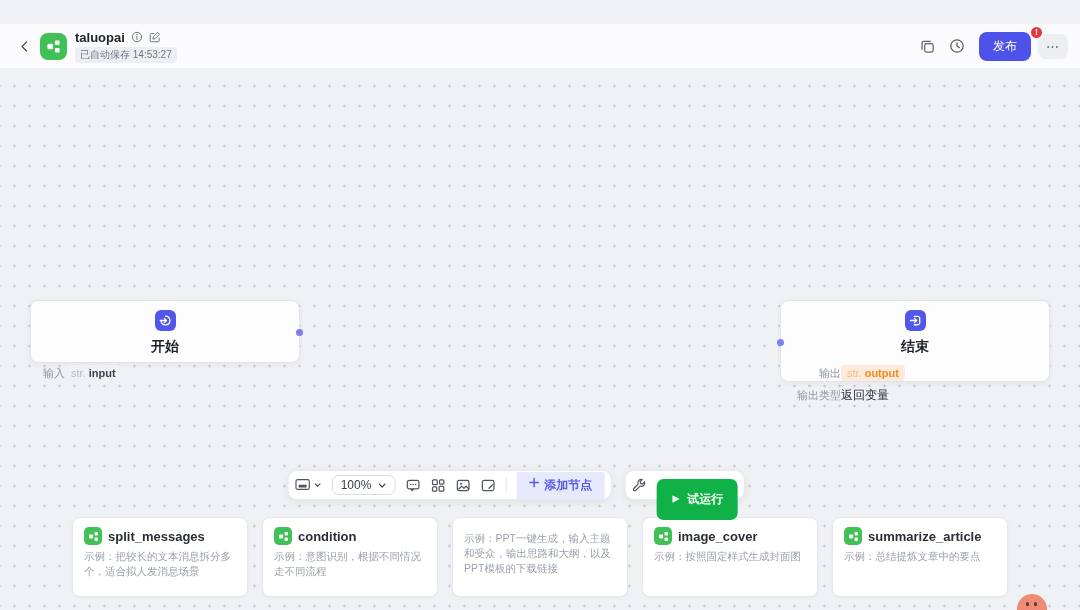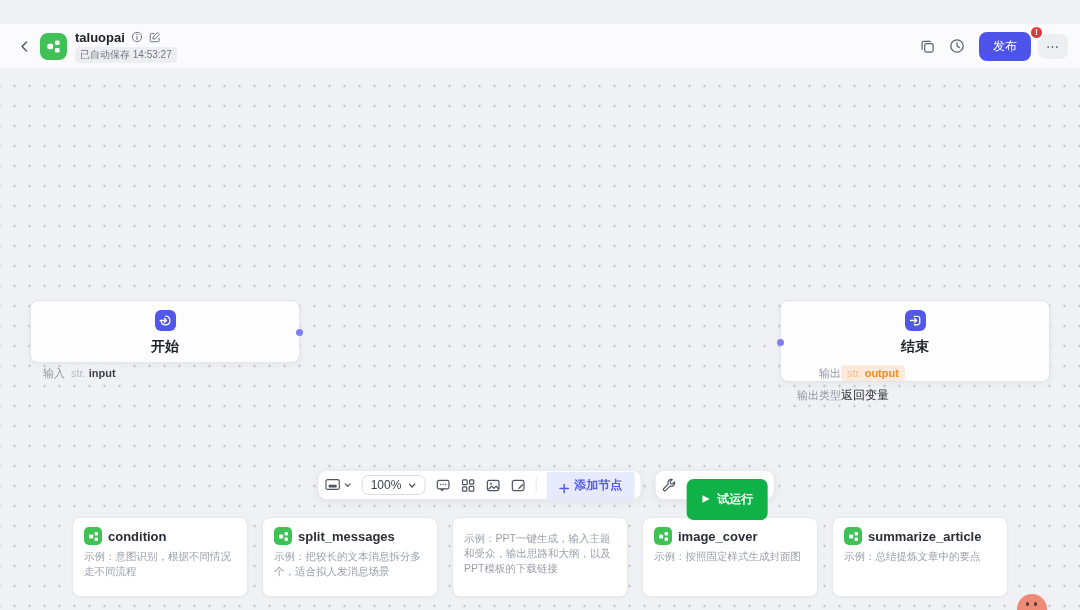--- a/index.html
+++ b/index.html
@@ -57,31 +57,31 @@
   .pill-gray { background:#f0f1f5; }
   .pill-gray .pill-type { color:#b4b9c2; }
   .pill-gray .pill-name { color:#3c414b; font-weight:bold; }
   .pill-orange { background:#fdeadb; }
   .pill-orange .pill-type { color:#f7bd8e; }
   .pill-orange .pill-name { color:#f28a1e; font-weight:bold; }
   .type-value { font-size:12px; color:#2a2e36; }
   .port { position:absolute; width:7px; height:7px; border-radius:50%; background:#7b81f2; }
 
   
-  .toolbar-wrap { position:absolute; top:470px; left:546px; transform:translateX(-50%);
+  .toolbar-wrap { position:absolute; top:470px; left:516px; transform:translateX(-50%);
     display:flex; gap:13px; z-index:10; }
   .tool-group { background:#fff; border:1px solid #e9eaee; border-radius:9px;
     box-shadow:0 2px 8px rgba(30,35,60,.07); display:flex; align-items:center;
     height:30px; padding:0 6px; gap:10px; }
   .tool-ic { color:#4e5460; display:flex; align-items:center; cursor:pointer; }
   .zoom-select { display:flex; align-items:center; gap:6px; border:1px solid #d9dbe1;
     border-radius:7px; padding:2px 8px; font-size:12px; color:#3c414b; cursor:pointer; }
   .v-div { width:1px; height:16px; background:#e5e6ea; }
   .add-node-btn { background:#e7e9fc; color:#545be8; font-size:12px; font-weight:bold;
-    border:none; border-radius:1px; padding:5px 12px; display:flex; align-items:flex-end;
+    border:none; border-radius:1px; padding:5px 12px; display:flex; align-items:flex-start;
     gap:5px; cursor:pointer; }
   .run-btn { background:#10b146; color:#fff; font-size:12px; font-weight:bold;
     border:none; border-radius:7px; padding:12px 14px; display:flex; align-items:center;
     gap:7px; cursor:pointer;margin-top:28px; }
 
   
   .cards { position:absolute; top:517px; left:72px; display:flex; gap:14px; }
   .card { width:176px; height:80px; background:#fff; border:1px solid #e7e8ec;
     border-radius:8px; padding:9px 11px; cursor:pointer;
     box-shadow:0 1px 3px rgba(30,35,60,.04); }
@@ -279,36 +279,36 @@
   <div class="cards">
     <div class="card">
       <div class="card-head">
         <span class="card-ic">
             <svg width="11" height="11" viewBox="0 0 16 16">
               <rect x="1.5" y="5" width="6" height="6" rx="1.6" fill="#fff"></rect>
               <rect x="9.5" y="1.5" width="5" height="5" rx="1.4" fill="#fff"></rect>
               <rect x="9.5" y="9.5" width="5" height="5" rx="1.4" fill="#fff"></rect>
             </svg>
           </span>
-        <span class="card-name">condition</span>
-      </div>
-      <div class="card-desc">示例：意图识别，根据不同情况走不同流程</div>
+        <span class="card-name">split_messages</span>
+      </div>
+      <div class="card-desc">示例：把较长的文本消息拆分多个，适合拟人发消息场景</div>
     </div>
     <div class="card">
       <div class="card-head">
         <span class="card-ic">
             <svg width="11" height="11" viewBox="0 0 16 16">
               <rect x="1.5" y="5" width="6" height="6" rx="1.6" fill="#fff"></rect>
               <rect x="9.5" y="1.5" width="5" height="5" rx="1.4" fill="#fff"></rect>
               <rect x="9.5" y="9.5" width="5" height="5" rx="1.4" fill="#fff"></rect>
             </svg>
           </span>
-        <span class="card-name">split_messages</span>
-      </div>
-      <div class="card-desc">示例：把较长的文本消息拆分多个，适合拟人发消息场景</div>
+        <span class="card-name">condition</span>
+      </div>
+      <div class="card-desc">示例：意图识别，根据不同情况走不同流程</div>
     </div>
     <div class="card">
       <div class="card-desc">示例：PPT一键生成，输入主题和受众，输出思路和大纲，以及PPT模板的下载链接</div>
     </div>
     <div class="card">
       <div class="card-head">
         <span class="card-ic">
             <svg width="11" height="11" viewBox="0 0 16 16">
               <rect x="1.5" y="5" width="6" height="6" rx="1.6" fill="#fff"></rect>
               <rect x="9.5" y="1.5" width="5" height="5" rx="1.4" fill="#fff"></rect>

